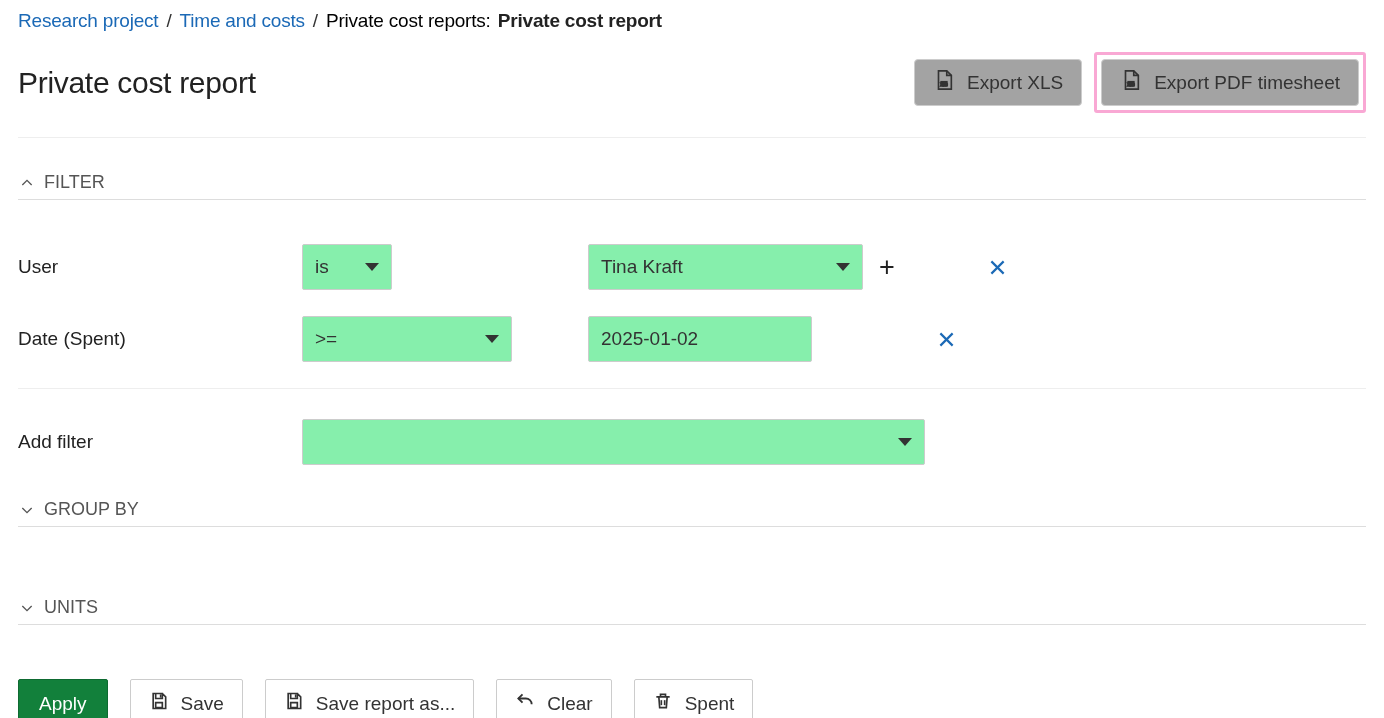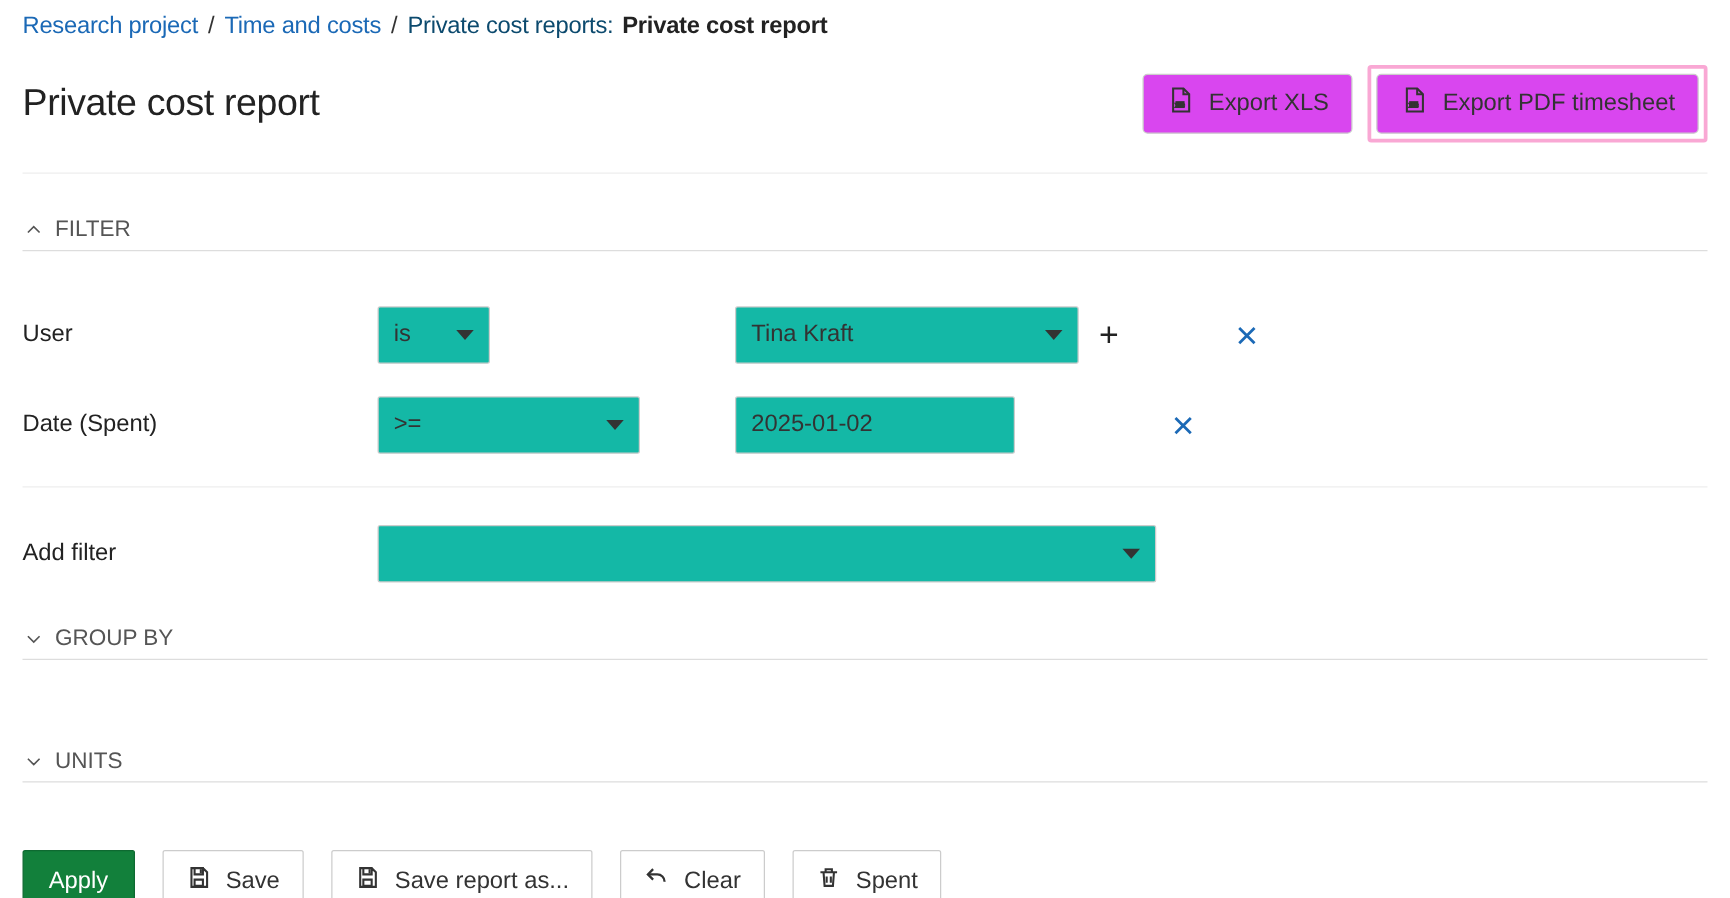--- a/index.html
+++ b/index.html
@@ -16,21 +16,21 @@
   
   .breadcrumb {
     font-size: 19px;
     letter-spacing: -0.2px;
     display: flex;
     align-items: center;
     flex-wrap: wrap;
     gap: 2px;
   }
   .breadcrumb .sep { margin: 0 6px; color:#333;}
-  .breadcrumb .plain { color: #0c4a6e; }
+  .breadcrumb .plain { color: #000000; }
   .breadcrumb .bold { font-weight: 600; color:#222;}
 
   
   .head-row {
     display: flex;
     align-items: center;
     justify-content: space-between;
     margin-top: 20px;
   }
   .page-title {
@@ -38,21 +38,21 @@
     letter-spacing: -0.3px;
     font-weight: 400;
     color: #222;
     margin: 0;
   }
   .btn-row { display:flex; gap:12px; align-items:center;}
   .btn {
     display: inline-flex;
     align-items: center;
     gap: 12px;
-    background: #d946ef;
+    background: #a3a3a3;
     border: 1px solid #ccc;
     border-radius: 4px;
     padding: 9px 18px;
     font-size: 19px;
     color: #333;
     cursor: pointer;
   }
   .btn svg { width:22px; height:22px; }
   .highlight-box {
     border: 3px solid #f9a8d4;
@@ -98,21 +98,21 @@
     margin-bottom: 26px;
   }
   .filter-label {
     width: 284px;
     font-size: 19px;
     color: #222;
   }
   .sel, .txt {
     border: 1px solid #ccc;
     border-radius: 2px;
-    background: #14b8a6;
+    background: #86efac;
     height: 46px;
     font-size: 19px;
     padding: 0 12px;
     color: #333;
     font-family: inherit;
     display:flex;
     align-items:center;
     justify-content:space-between;
   }
   .sel .caret {

